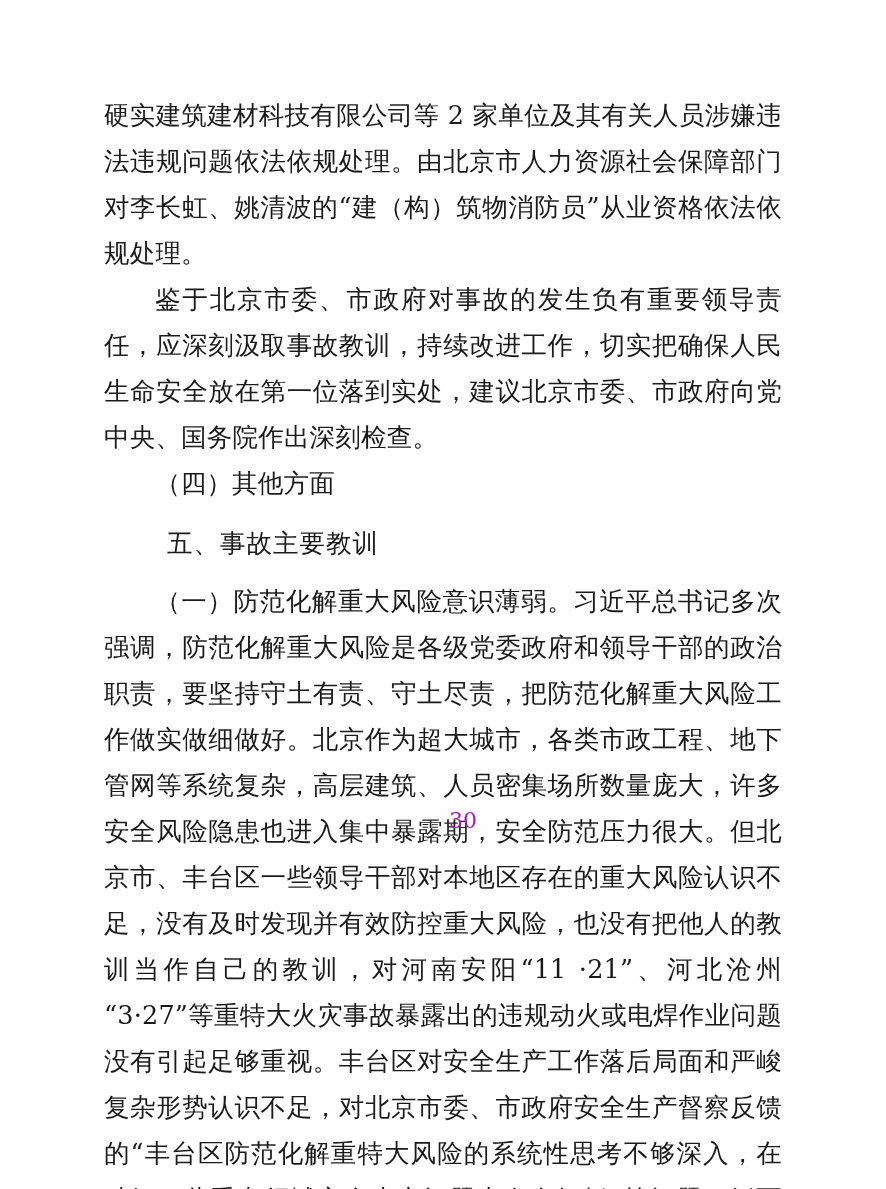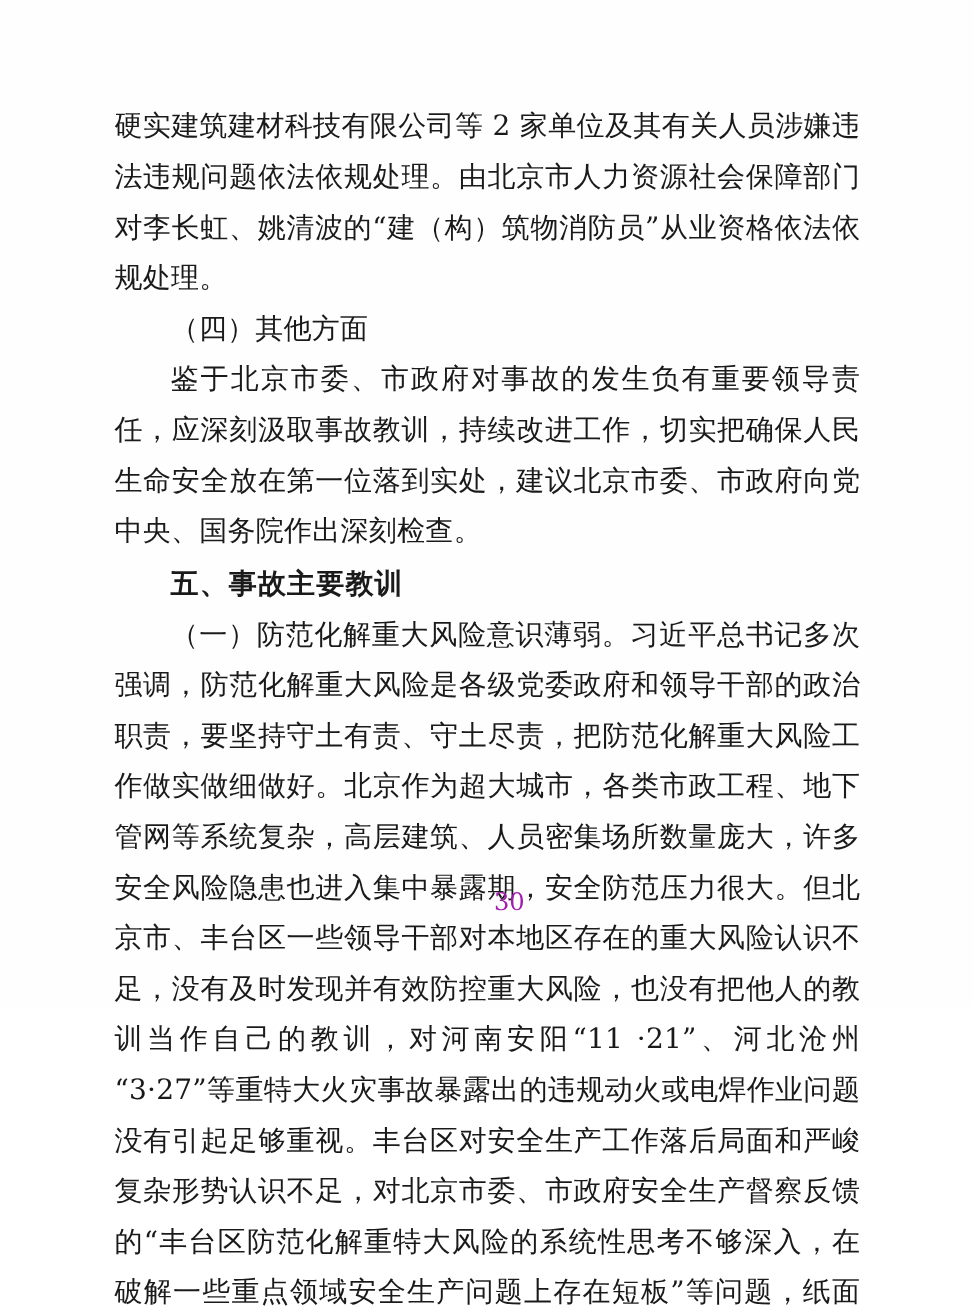--- a/index.html
+++ b/index.html
@@ -34,22 +34,22 @@
   }
   .para {
     margin: 0;
     text-indent: 0;
     white-space: normal;
   }
   .para.indent {
     text-indent: 51px;
   }
   .heading {
-    margin: 0;
-    font-weight: bold;
+    margin: 12px;
+    font-weight: normal;
     text-indent: 51px;
     letter-spacing: 1px;
   }
   .section-gap {
     height: 2px;
   }
   .page-number {
     position: absolute;
     left: 0;
     right: 0;
@@ -62,23 +62,23 @@
   }
 </style>
 </head>
 <body>
 
 <div class="page">
   <div class="doc-body">
 
     <p class="para">硬实建筑建材科技有限公司等 2 家单位及其有关人员涉嫌违法违规问题依法依规处理。由北京市人力资源社会保障部门对李长虹、姚清波的“建（构）筑物消防员”从业资格依法依规处理。</p>
 
+    <p class="para indent">鉴于北京市委、市政府对事故的发生负有重要领导责任，应深刻汲取事故教训，持续改进工作，切实把确保人民生命安全放在第一位落到实处，建议北京市委、市政府向党中央、国务院作出深刻检查。</p>
+
     <p class="para indent">（四）其他方面</p>
-
-    <p class="para indent">鉴于北京市委、市政府对事故的发生负有重要领导责任，应深刻汲取事故教训，持续改进工作，切实把确保人民生命安全放在第一位落到实处，建议北京市委、市政府向党中央、国务院作出深刻检查。</p>
 
     <div class="section-gap"></div>
 
     <p class="heading">五、事故主要教训</p>
 
     <p class="para indent">（一）防范化解重大风险意识薄弱。习近平总书记多次强调，防范化解重大风险是各级党委政府和领导干部的政治职责，要坚持守土有责、守土尽责，把防范化解重大风险工作做实做细做好。北京作为超大城市，各类市政工程、地下管网等系统复杂，高层建筑、人员密集场所数量庞大，许多安全风险隐患也进入集中暴露期，安全防范压力很大。但北京市、丰台区一些领导干部对本地区存在的重大风险认识不足，没有及时发现并有效防控重大风险，也没有把他人的教训当作自己的教训，对河南安阳“11 ·21”、河北沧州“3·27”等重特大火灾事故暴露出的违规动火或电焊作业问题没有引起足够重视。丰台区对安全生产工作落后局面和严峻复杂形势认识不足，对北京市委、市政府安全生产督察反馈的“丰台区防范化解重特大风险的系统性思考不够深入，在破解一些重点领域安全生产问题上存在短板”等问题，纸面整改，没</p>
 
   </div>
 
   <div class="page-number">30</div>

